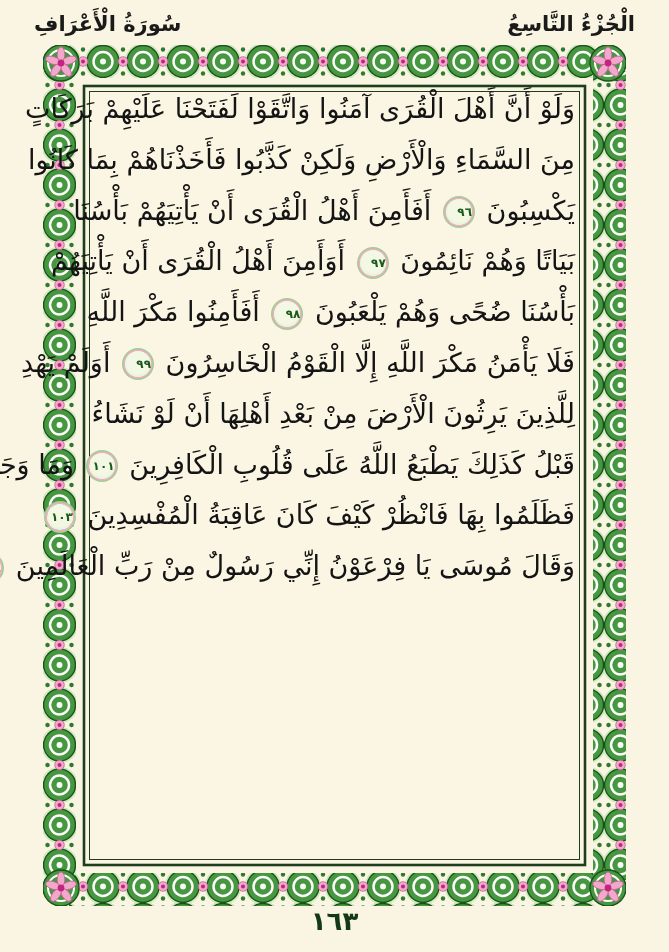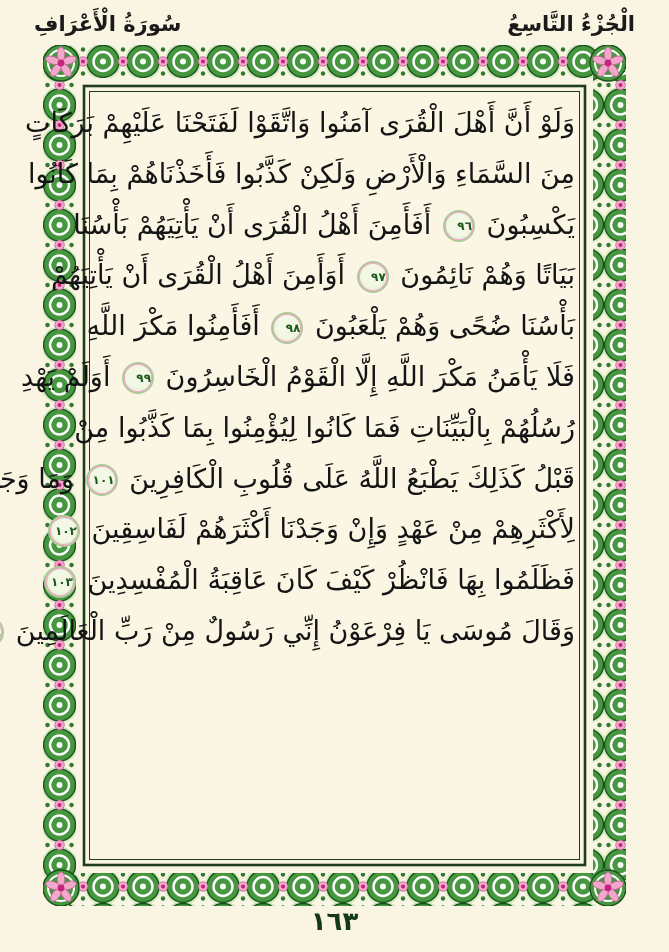--- a/index.html
+++ b/index.html
@@ -13,21 +13,21 @@
   .hdr {
     position:absolute; top:6px; font-size:21px; font-weight:700;
     color:#1a1a1a; letter-spacing:0; line-height:36px;
   }
   .hdr.right { right:34px; }
   .hdr.left  { left:34px; }
   
   .frame-svg { position:absolute; left:43px; top:45px; }
   
   .mushaf-lines {
-    position:absolute; left:94px; top:98px; width:481px; height:762px;
+    position:absolute; left:94px; top:84px; width:481px; height:762px;
     direction:rtl;
   }
   .qline {
     height:50.8px; line-height:50.8px; font-size:27px;
     text-align:justify; text-align-last:justify;
     white-space:nowrap; color:#141414;
   }
   .qtext { display:inline; }
   .ayah {
     display:inline-block; width:26px; height:26px; border-radius:50%;
@@ -119,22 +119,21 @@
     <rect x="46.5" y="46.5" width="490" height="768" fill="none" stroke="#1e3d1a" stroke-width="1"></rect>
   </svg>
 
   <div class="mushaf-lines">
       <div class="qline"><span class="qtext">وَلَوْ أَنَّ أَهْلَ الْقُرَى آمَنُوا وَاتَّقَوْا لَفَتَحْنَا عَلَيْهِمْ بَرَكَاتٍ</span></div>
       <div class="qline"><span class="qtext">مِنَ السَّمَاءِ وَالْأَرْضِ وَلَكِنْ كَذَّبُوا فَأَخَذْنَاهُمْ بِمَا كَانُوا</span></div>
       <div class="qline"><span class="qtext">يَكْسِبُونَ</span> <span class="ayah">٩٦</span> <span class="qtext">أَفَأَمِنَ أَهْلُ الْقُرَى أَنْ يَأْتِيَهُمْ بَأْسُنَا</span></div>
       <div class="qline"><span class="qtext">بَيَاتًا وَهُمْ نَائِمُونَ</span> <span class="ayah">٩٧</span> <span class="qtext">أَوَأَمِنَ أَهْلُ الْقُرَى أَنْ يَأْتِيَهُمْ</span></div>
       <div class="qline"><span class="qtext">بَأْسُنَا ضُحًى وَهُمْ يَلْعَبُونَ</span> <span class="ayah">٩٨</span> <span class="qtext">أَفَأَمِنُوا مَكْرَ اللَّهِ</span></div>
       <div class="qline"><span class="qtext">فَلَا يَأْمَنُ مَكْرَ اللَّهِ إِلَّا الْقَوْمُ الْخَاسِرُونَ</span> <span class="ayah">٩٩</span> <span class="qtext">أَوَلَمْ يَهْدِ</span></div>
-      <div class="qline"><span class="qtext">رُسُلُهُمْ بِالْبَيِّنَاتِ فَمَا كَانُوا لِيُؤْمِنُوا بِمَا كَذَّبُوا مِنْ</span></div>
+      <div class="qline"><span class="qtext">لِلَّذِينَ يَرِثُونَ الْأَرْضَ مِنْ بَعْدِ أَهْلِهَا أَنْ لَوْ نَشَاءُ</span></div>
       <div class="qline"><span class="qtext">قَبْلُ كَذَلِكَ يَطْبَعُ اللَّهُ عَلَى قُلُوبِ الْكَافِرِينَ</span> <span class="ayah">١٠١</span> <span class="qtext">وَمَا وَجَدْنَا</span></div>
-      <div class="qline"><span class="qtext">لِأَكْثَرِهِمْ مِنْ عَهْدٍ وَإِنْ وَجَدْنَا أَكْثَرَهُمْ لَفَاسِقِينَ</span> <span class="ayah">١٠٢</span></div>
       <div class="qline"><span class="qtext">فَظَلَمُوا بِهَا فَانْظُرْ كَيْفَ كَانَ عَاقِبَةُ الْمُفْسِدِينَ</span> <span class="ayah">١٠٣</span></div>
       <div class="qline"><span class="qtext">وَقَالَ مُوسَى يَا فِرْعَوْنُ إِنِّي رَسُولٌ مِنْ رَبِّ الْعَالَمِينَ</span> <span class="ayah">١٠٤</span></div>
     </div>
 
   <div class="page-number">١٦٣</div>
 
 </div>
 
 </body></html>

